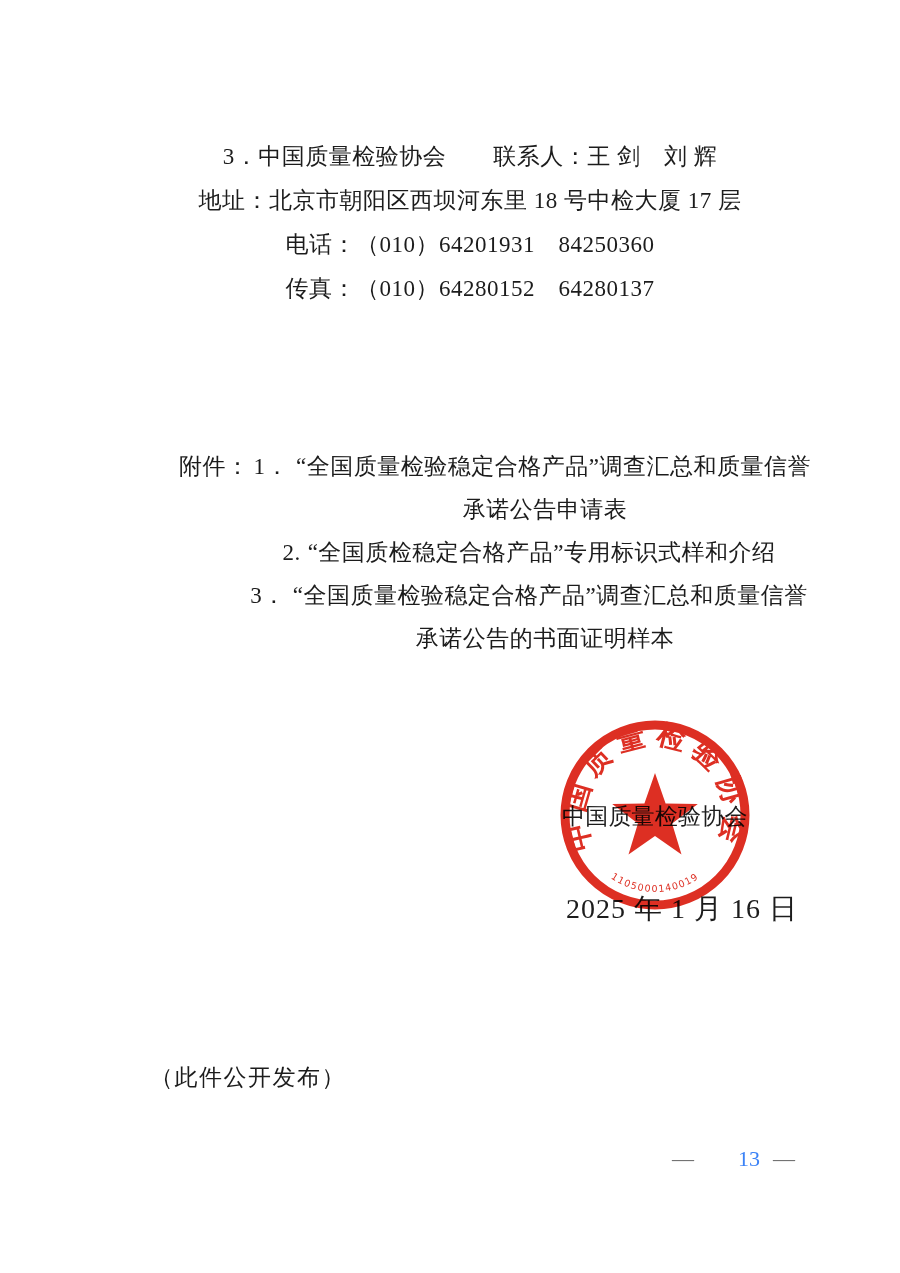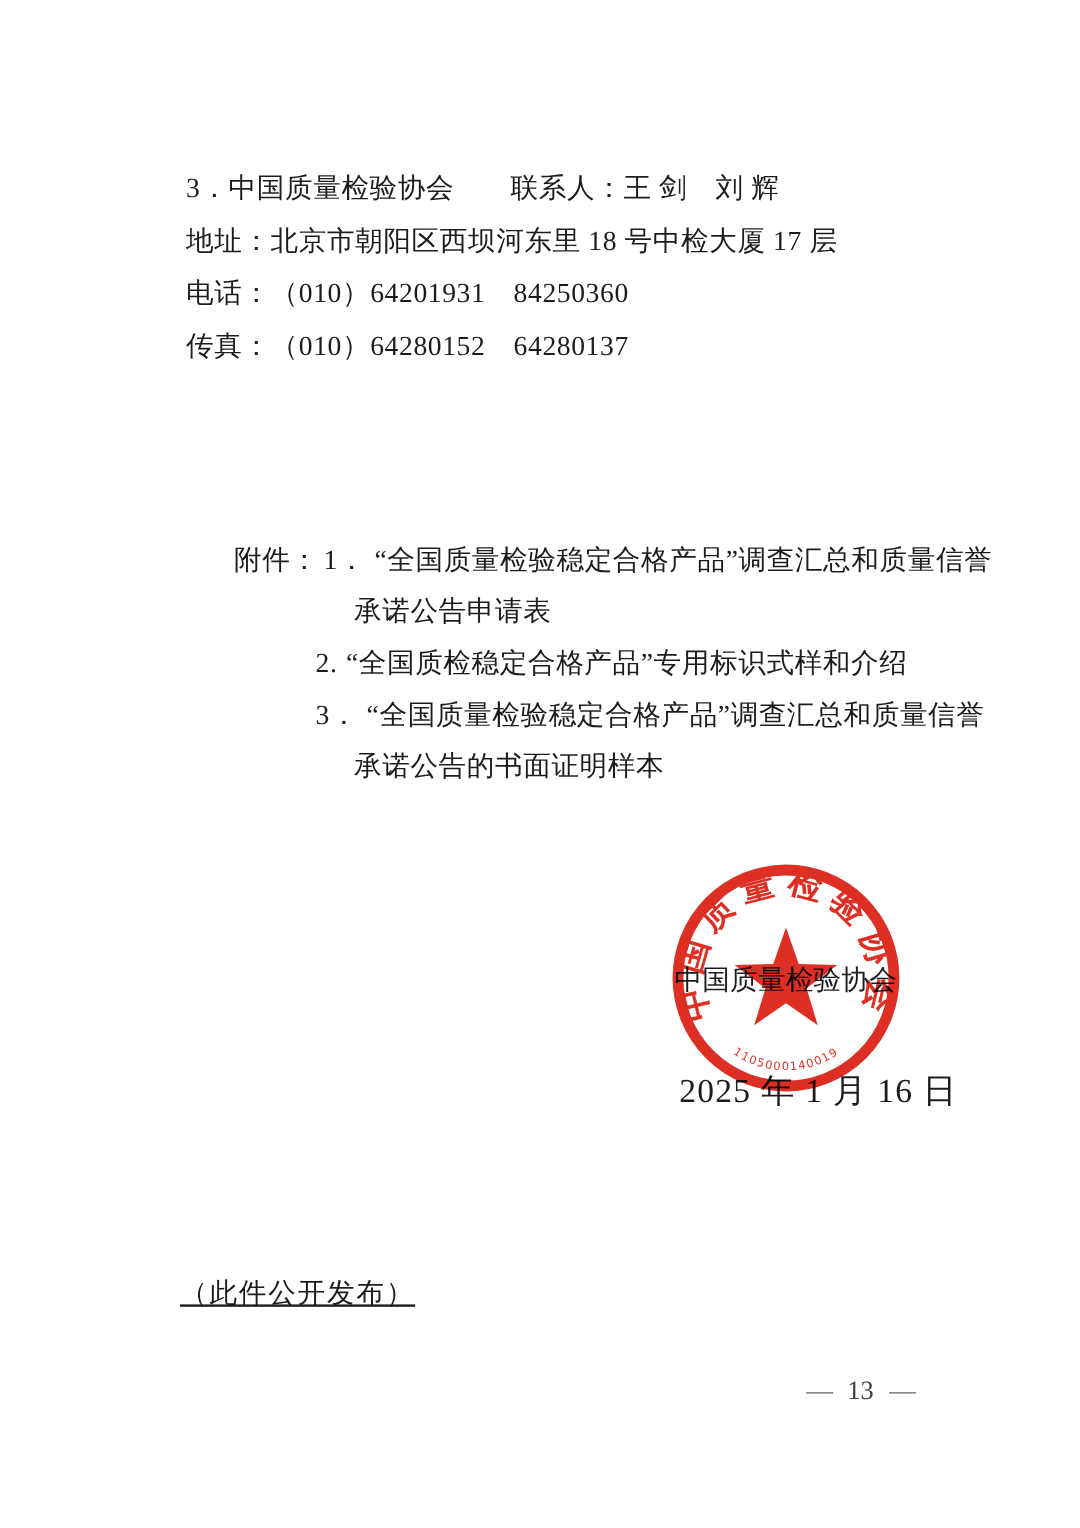--- a/index.html
+++ b/index.html
@@ -4,32 +4,31 @@
 <style>
   html,body{margin:0;padding:0;}
   body{
     width:900px;height:1273px;
     background:#ffffff;
     position:relative;
     font-family:"Liberation Serif","DejaVu Serif",serif;
     color:#1c1c1c;
     overflow:hidden;
   }
-  .page{position:absolute;inset:0;}
+  .page{position:absolute;inset:0;text-align:center;}
   
   .contact-block{
     position:absolute;left:155px;top:135px;width:630px;
     font-size:23px;line-height:44px;letter-spacing:0.5px;
     white-space:nowrap;
   }
   .attach-block{
     position:absolute;left:155px;top:445px;width:680px;
     font-size:23px;line-height:43px;letter-spacing:0.5px;
     white-space:nowrap;
-    margin-left:40px;
   }
   .attach-block .indent1{padding-left:68px;}
   .attach-block .indent2{padding-left:100px;}
   .attach-block .no{margin-right:7px;}
   .attach-block .lbl{margin-right:4px;}
   
   .seal{
     position:absolute;left:555px;top:715px;width:200px;height:200px;
     opacity:0.95;z-index:1;
   }
@@ -48,29 +47,29 @@
     z-index:2;mix-blend-mode:multiply;
   }
   .sig-date{
     position:absolute;left:566px;top:890px;
     font-size:28px;letter-spacing:1px;white-space:nowrap;
     z-index:2;mix-blend-mode:multiply;
   }
   
   .footer-note{
     position:absolute;left:150px;top:1062px;
-    font-size:23px;letter-spacing:1.5px;white-space:nowrap;text-decoration:underline;
+    font-size:23px;letter-spacing:1.5px;white-space:nowrap;
   }
   .page-num{
     position:absolute;left:672px;top:1146px;
     display:flex;align-items:center;gap:13px;
     font-size:22px;
   }
   .page-num .dash{color:#6b6b6b;letter-spacing:-1px;}
-  .page-num .num{color:#404040;}
+  .page-num .num{color:#3b82f6;margin-left:32px;}
 </style>
 </head>
 <body>
 
 <div class="page">
 
   <div class="contact-block">
     <div>3．中国质量检验协会　　联系人：王 剑　刘 辉</div>
     <div>地址：北京市朝阳区西坝河东里 18 号中检大厦 17 层</div>
     <div>电话：（010）64201931　84250360</div>

